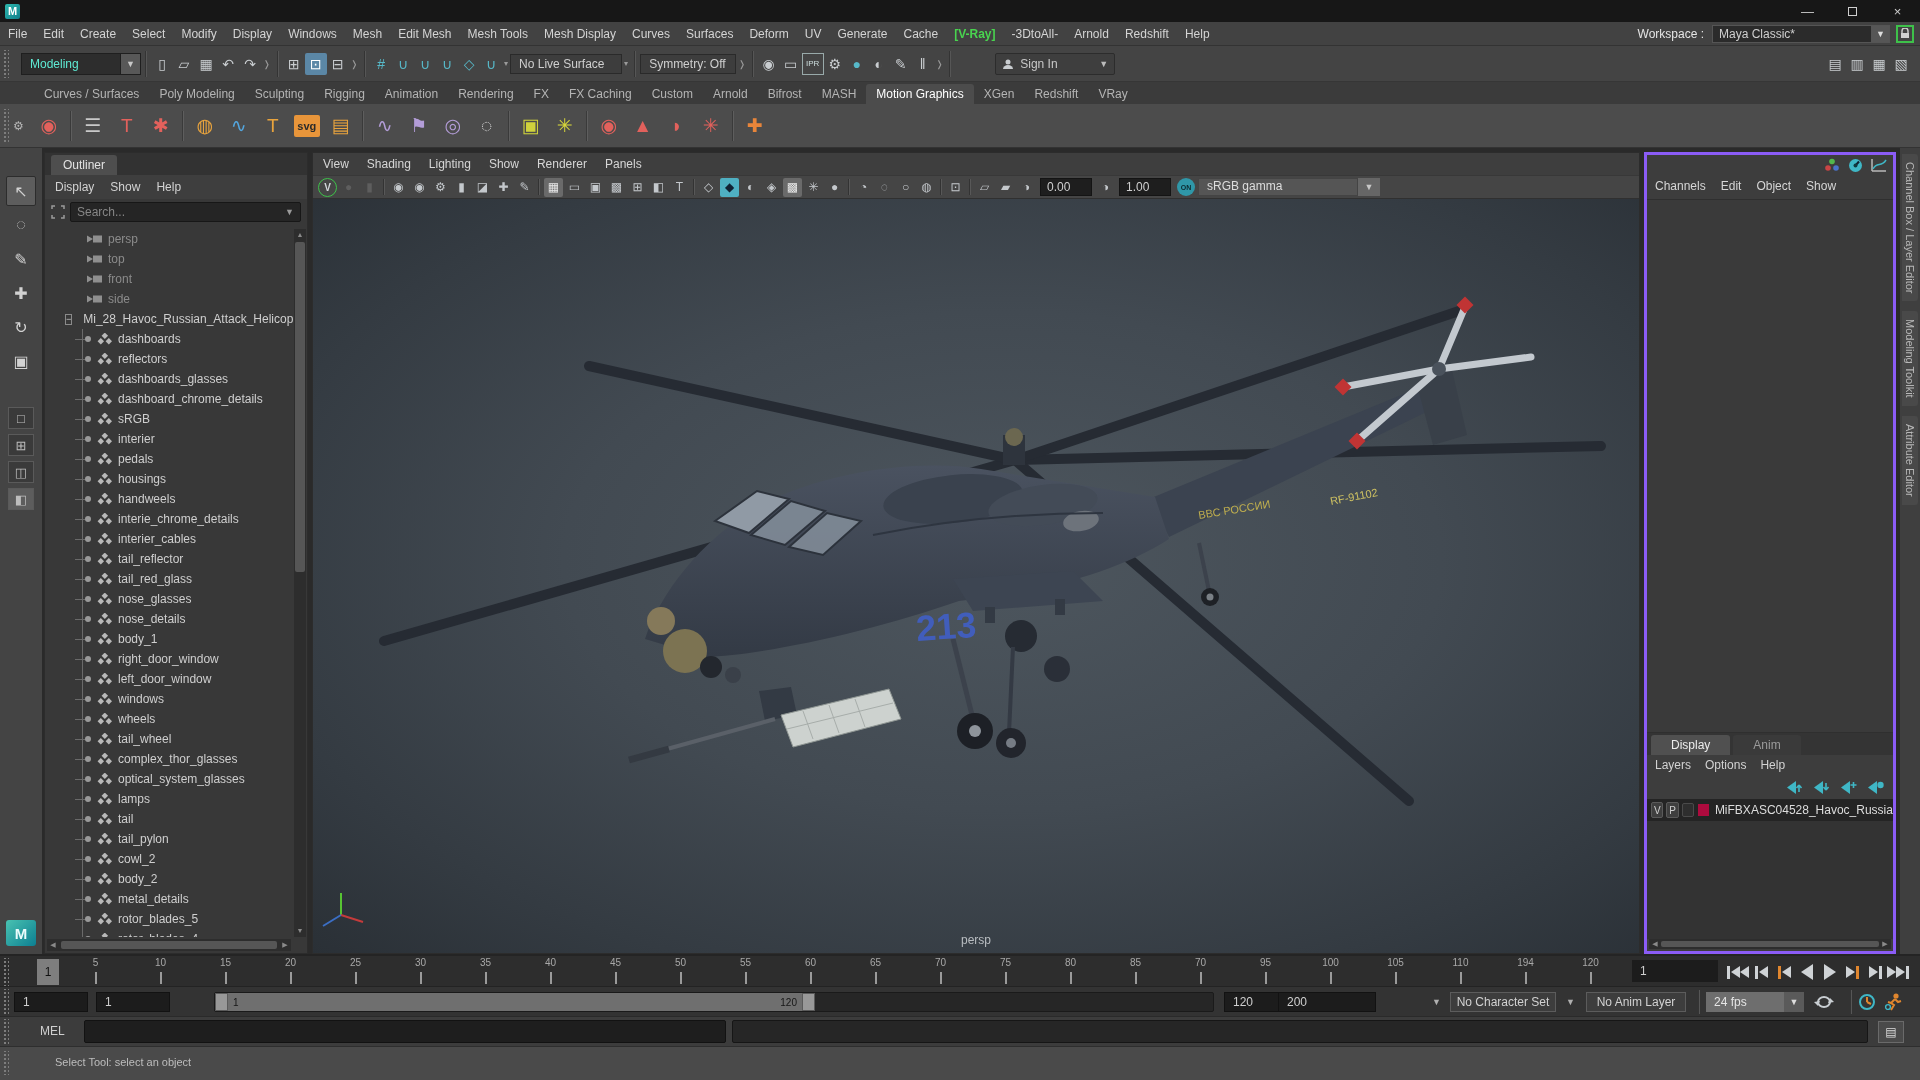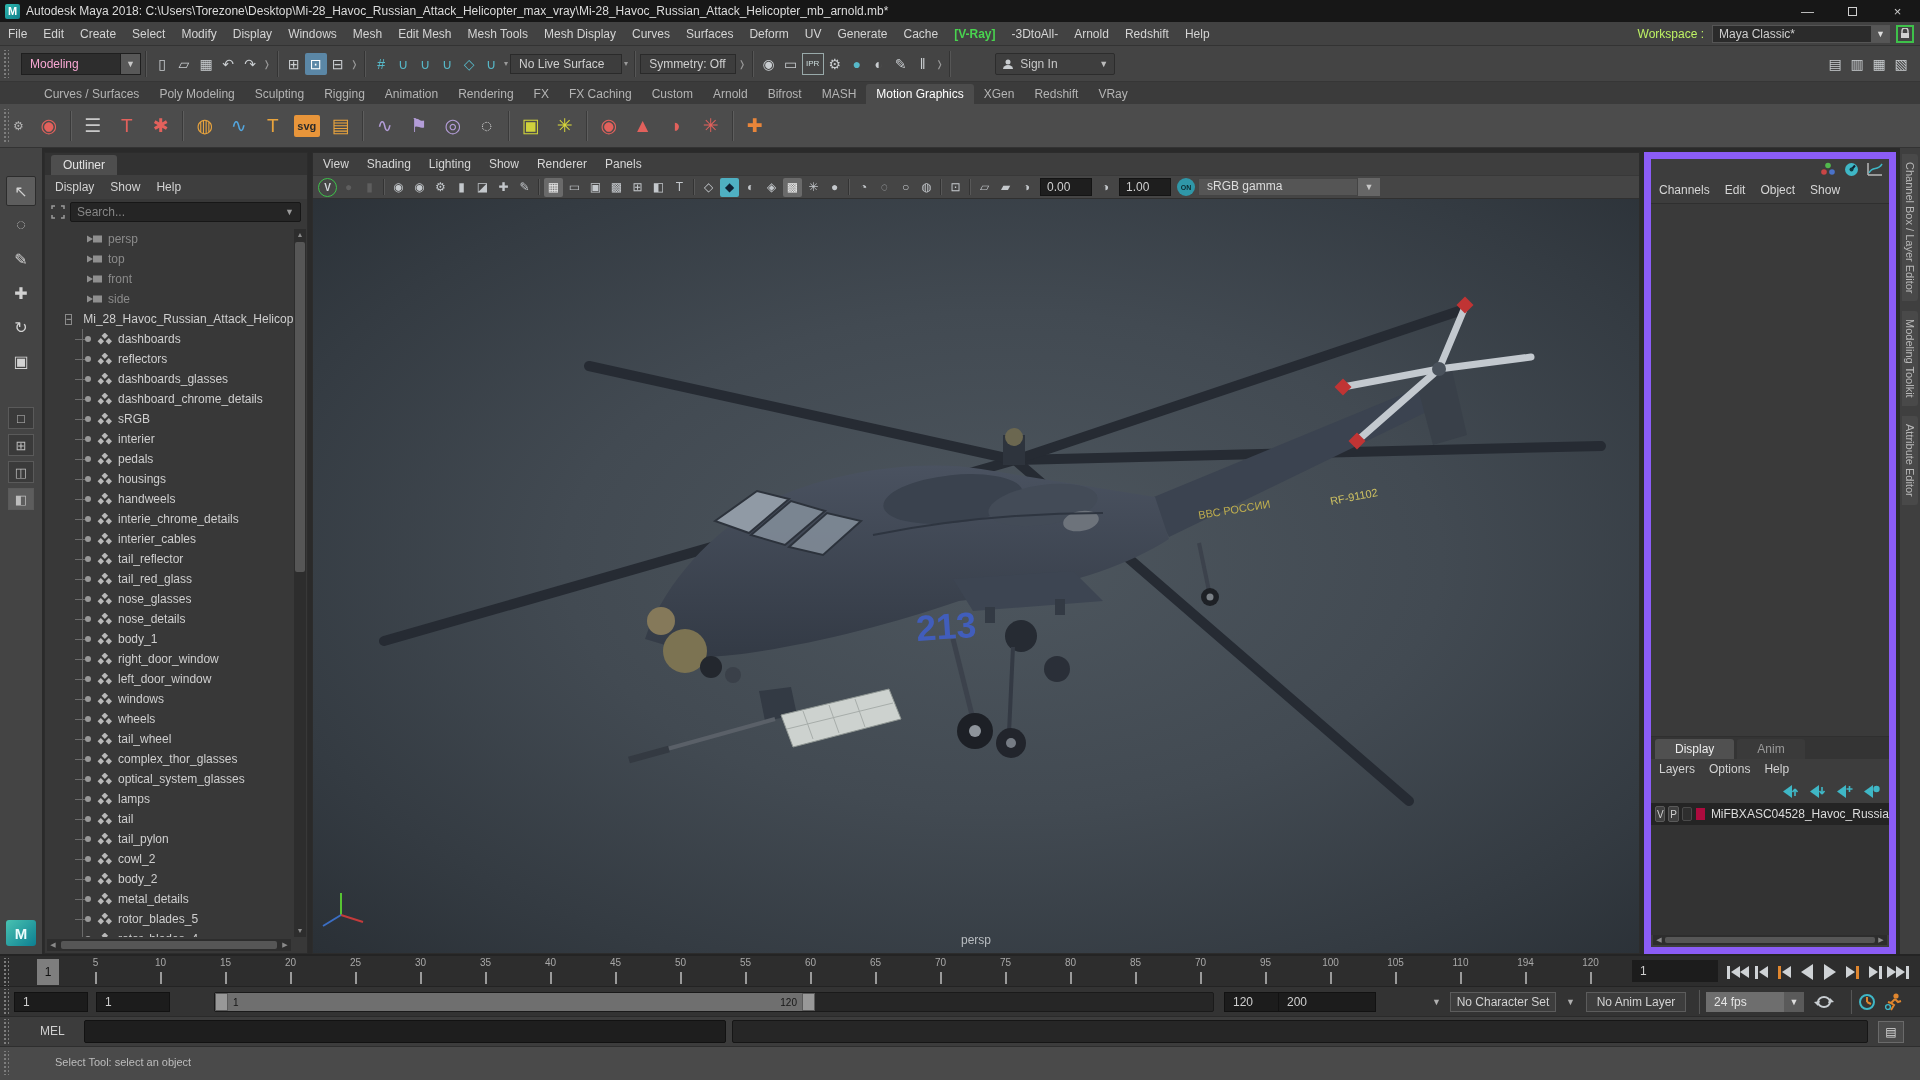--- a/index.html
+++ b/index.html
@@ -16,34 +16,34 @@
   #titlebar .title{font-size:12px;white-space:nowrap;}
   .winbtn{width:45px;height:22px;display:flex;align-items:center;justify-content:center;color:#cfcfcf;font-size:13px;}
   .winbtn .maxbox{width:9px;height:9px;border:1px solid #cfcfcf;}
   #winbtns{margin-left:auto;display:flex;}
 
   
   #menubar{left:0;top:22px;width:1920px;height:24px;background:#424242;display:flex;align-items:center;border-bottom:1px solid #333;}
   .menu-item{padding:0 8px;color:#d4d4d4;white-space:nowrap;}
   .menu-item.vray{color:#49d44f;font-weight:bold;}
   #workspace{margin-left:auto;display:flex;align-items:center;margin-right:6px;}
-  #workspace .lbl{color:#bef264;margin-right:8px;}
+  #workspace .lbl{color:#e5e5e5;margin-right:8px;}
   #workspace .select{width:160px;height:18px;background:#2b2b2b;border:1px solid #555;color:#cfcfcf;display:flex;align-items:center;padding-left:6px;}
   #workspace .caretbox{width:18px;height:18px;background:#565656;color:#ddd;display:flex;align-items:center;justify-content:center;font-size:9px;border:1px solid #555;border-left:none;}
   #workspace .lock{width:18px;height:18px;border:2px solid #3ec14a;margin-left:6px;display:flex;align-items:center;justify-content:center;}
 
   
   #statusline{left:0;top:46px;width:1920px;height:36px;background:#444;display:flex;align-items:center;border-bottom:1px solid #363636;}
   .vdiv{width:2px;height:26px;border-left:1px solid #343434;border-right:1px solid #565656;margin:0 4px;}
   .collapse{color:#9a9a9a;font-size:9px;margin:0 2px;}
   .sicon{width:22px;height:22px;display:flex;align-items:center;justify-content:center;color:#c9cdd0;font-size:14px;}
   .sicon.teal{color:#57b9c9;}
   .sicon.on{background:#5b87a6;border-radius:2px;color:#fff;}
   .sicon.ipr{font-size:8px;border:1px solid #9aa;color:#cdd;}
-  #menuset{width:100px;height:22px;background:#2d2d2d;border:1px solid #1f1f1f;display:flex;align-items:center;padding-left:8px;margin-left:12px;color:#f9a8d4;}
+  #menuset{width:100px;height:22px;background:#2d2d2d;border:1px solid #1f1f1f;display:flex;align-items:center;padding-left:8px;margin-left:12px;color:#5eead4;}
   #menuset-caret{width:20px;height:22px;background:#585858;display:flex;align-items:center;justify-content:center;font-size:9px;border:1px solid #1f1f1f;border-left:none;}
   .sfield{height:20px;background:#3d3d3d;border:1px solid #2a2a2a;display:flex;align-items:center;padding:0 8px;color:#cfcfcf;white-space:nowrap;}
   #signin{width:120px;height:22px;background:#3e3e3e;border:1px solid #2c2c2c;border-radius:2px;display:flex;align-items:center;padding:0 6px;margin-left:40px;}
   #signin .caret{margin-left:auto;font-size:9px;color:#bbb;}
 
   
   #shelftabs{left:0;top:82px;width:1920px;height:22px;background:#3b3b3b;display:flex;align-items:flex-end;padding-left:34px;}
   .shelf-tab{padding:3px 10px;color:#b4b4b4;white-space:nowrap;font-size:12px;}
   .shelf-tab.active{background:#4c4c4c;color:#fff;border-radius:3px 3px 0 0;}
   #shelficons{left:0;top:104px;width:1920px;height:44px;background:#4c4c4c;display:flex;align-items:center;border-bottom:1px solid #333;}
@@ -101,21 +101,21 @@
   .vsep{width:2px;height:16px;border-left:1px solid #333;border-right:1px solid #585858;margin:0 3px;}
   .vfield{width:52px;height:18px;background:#1e1e1e;border:1px solid #141414;color:#d0d0d0;display:flex;align-items:center;padding-left:6px;margin:0 3px;}
   .onbadge{width:18px;height:18px;border-radius:50%;background:#2f97a8;color:#0b2a30;font-size:7px;font-weight:bold;display:flex;align-items:center;justify-content:center;margin:0 3px;}
   #vp-vt{width:160px;height:18px;background:#555;border:1px solid #444;color:#ddd;display:flex;align-items:flex-start;padding-left:8px;}
   #vp-vt-caret{width:22px;height:18px;background:#666;display:flex;align-items:center;justify-content:center;font-size:9px;}
   #vp-canvas{position:absolute;left:0;top:46px;right:0;bottom:0;
     background:radial-gradient(ellipse at 52% 48%, #4d565e 0%, #424a52 45%, #343b42 78%, #2a3036 100%);overflow:hidden;}
   #persp-label{position:absolute;bottom:6px;left:0;right:0;text-align:center;color:#b9bdc1;font-size:12px;}
 
   
-  #rightpanel{left:1644px;top:152px;width:252px;height:802px;background:#3d3d3d;border:7px solid #8b5cf6;}
+  #rightpanel{left:1644px;top:152px;width:252px;height:802px;background:#3d3d3d;border:3px solid #8b5cf6;}
   #rp-icons{height:20px;display:flex;align-items:center;justify-content:flex-end;padding-right:6px;background:#3d3d3d;}
   #rp-icons svg{margin-left:8px;}
   #rp-menus{height:22px;display:flex;align-items:center;padding-left:8px;}
   #rp-menus .pmenu{margin-right:15px;color:#d6d6d6;}
   #channelarea{position:absolute;left:0;top:44px;right:0;height:534px;background:#3a3a3a;border-top:1px solid #2f2f2f;border-bottom:1px solid #2f2f2f;}
   #layereditor{position:absolute;left:0;top:578px;right:0;bottom:12px;background:#3d3d3d;}
   #le-tabs{height:22px;display:flex;align-items:flex-end;padding-left:4px;background:#343434;}
   .le-tab{padding:3px 20px;color:#9a9a9a;background:#3a3a3a;border-radius:3px 3px 0 0;margin-right:3px;}
   .le-tab.active{background:#505050;color:#ececec;}
   #le-menus{height:20px;display:flex;align-items:center;padding-left:8px;}
@@ -173,21 +173,20 @@
 
   
   #helprow{left:0;top:1046px;width:1920px;height:34px;background:#4a4a4a;border-top:1px solid #2e2e2e;}
   #helptext{position:absolute;left:55px;top:9px;color:#bdbdbd;font-size:11px;}
 </style>
 </head>
 <body>
 
 <div id="titlebar" class="abs">
   <div id="maya-logo">M</div>
-  <div class="title">Autodesk Maya 2018: C:\Users\Torezone\Desktop\Mi-28_Havoc_Russian_Attack_Helicopter_max_vray\Mi-28_Havoc_Russian_Attack_Helicopter_mb_arnold.mb*</div>
   <div id="winbtns">
     <div class="winbtn">
         <span>—</span>
       </div>
     <div class="winbtn">
         <span class="maxbox"></span>
       </div>
     <div class="winbtn">
         <span>×</span>
       </div>

